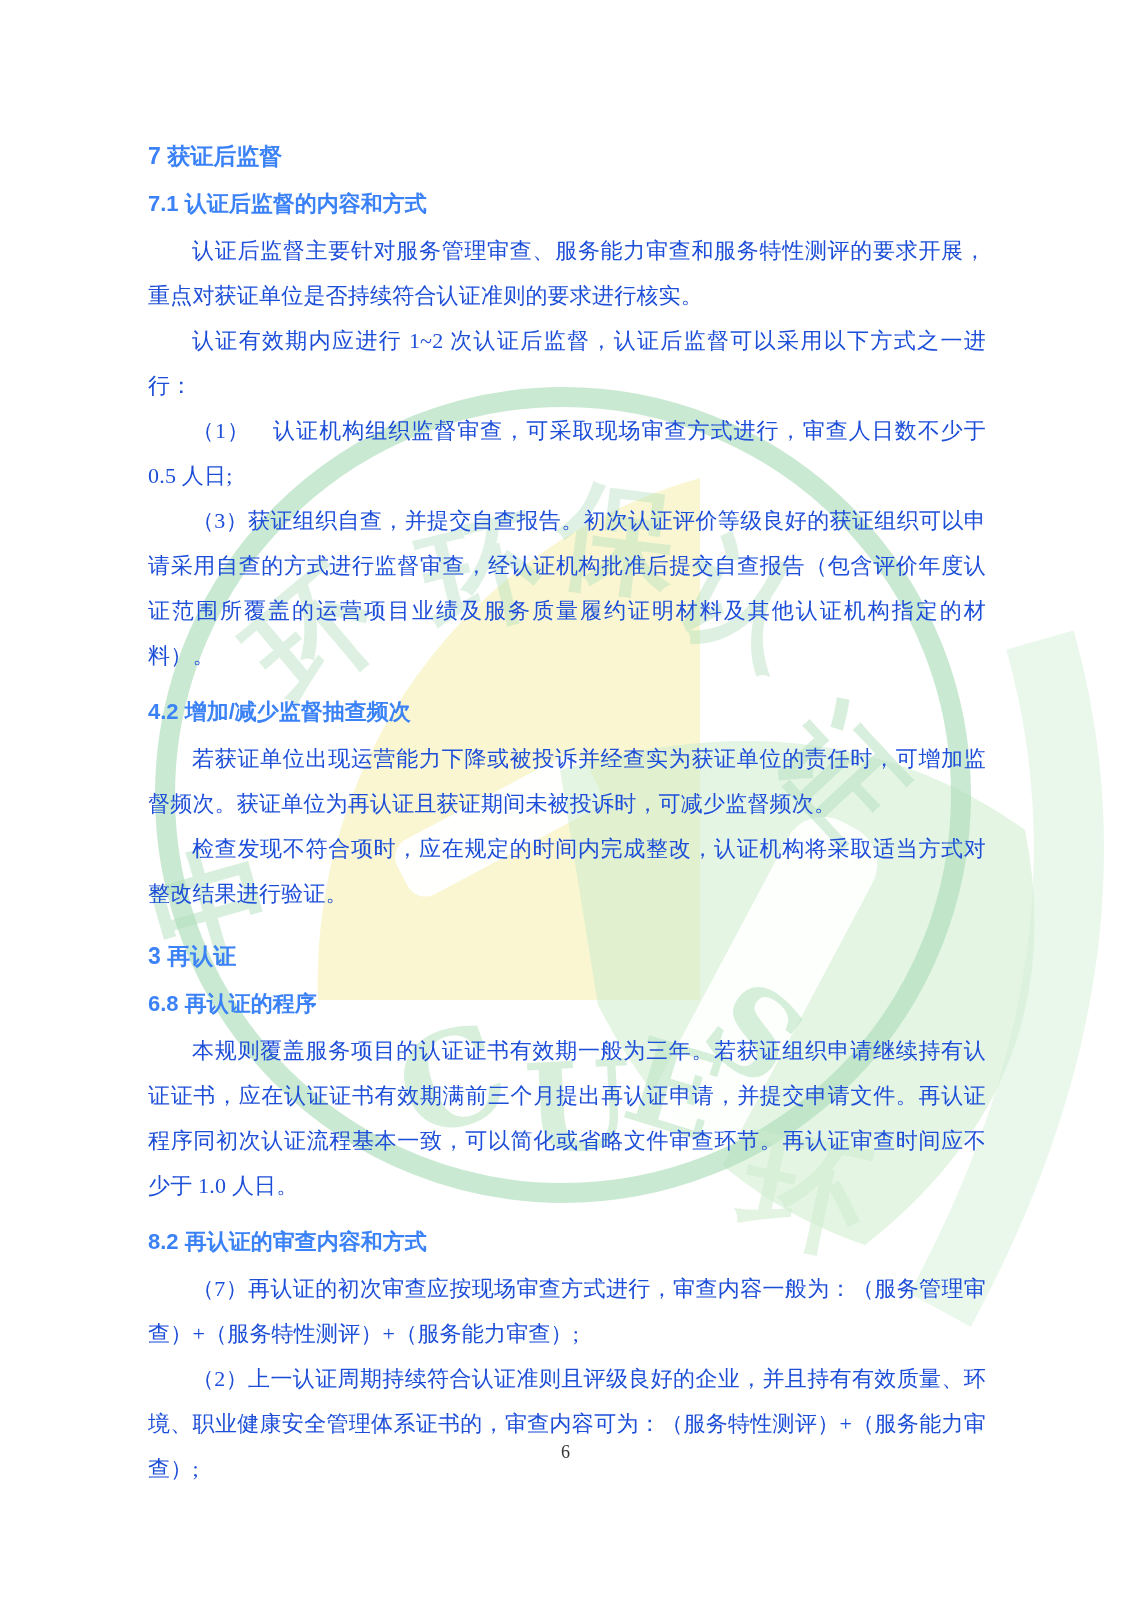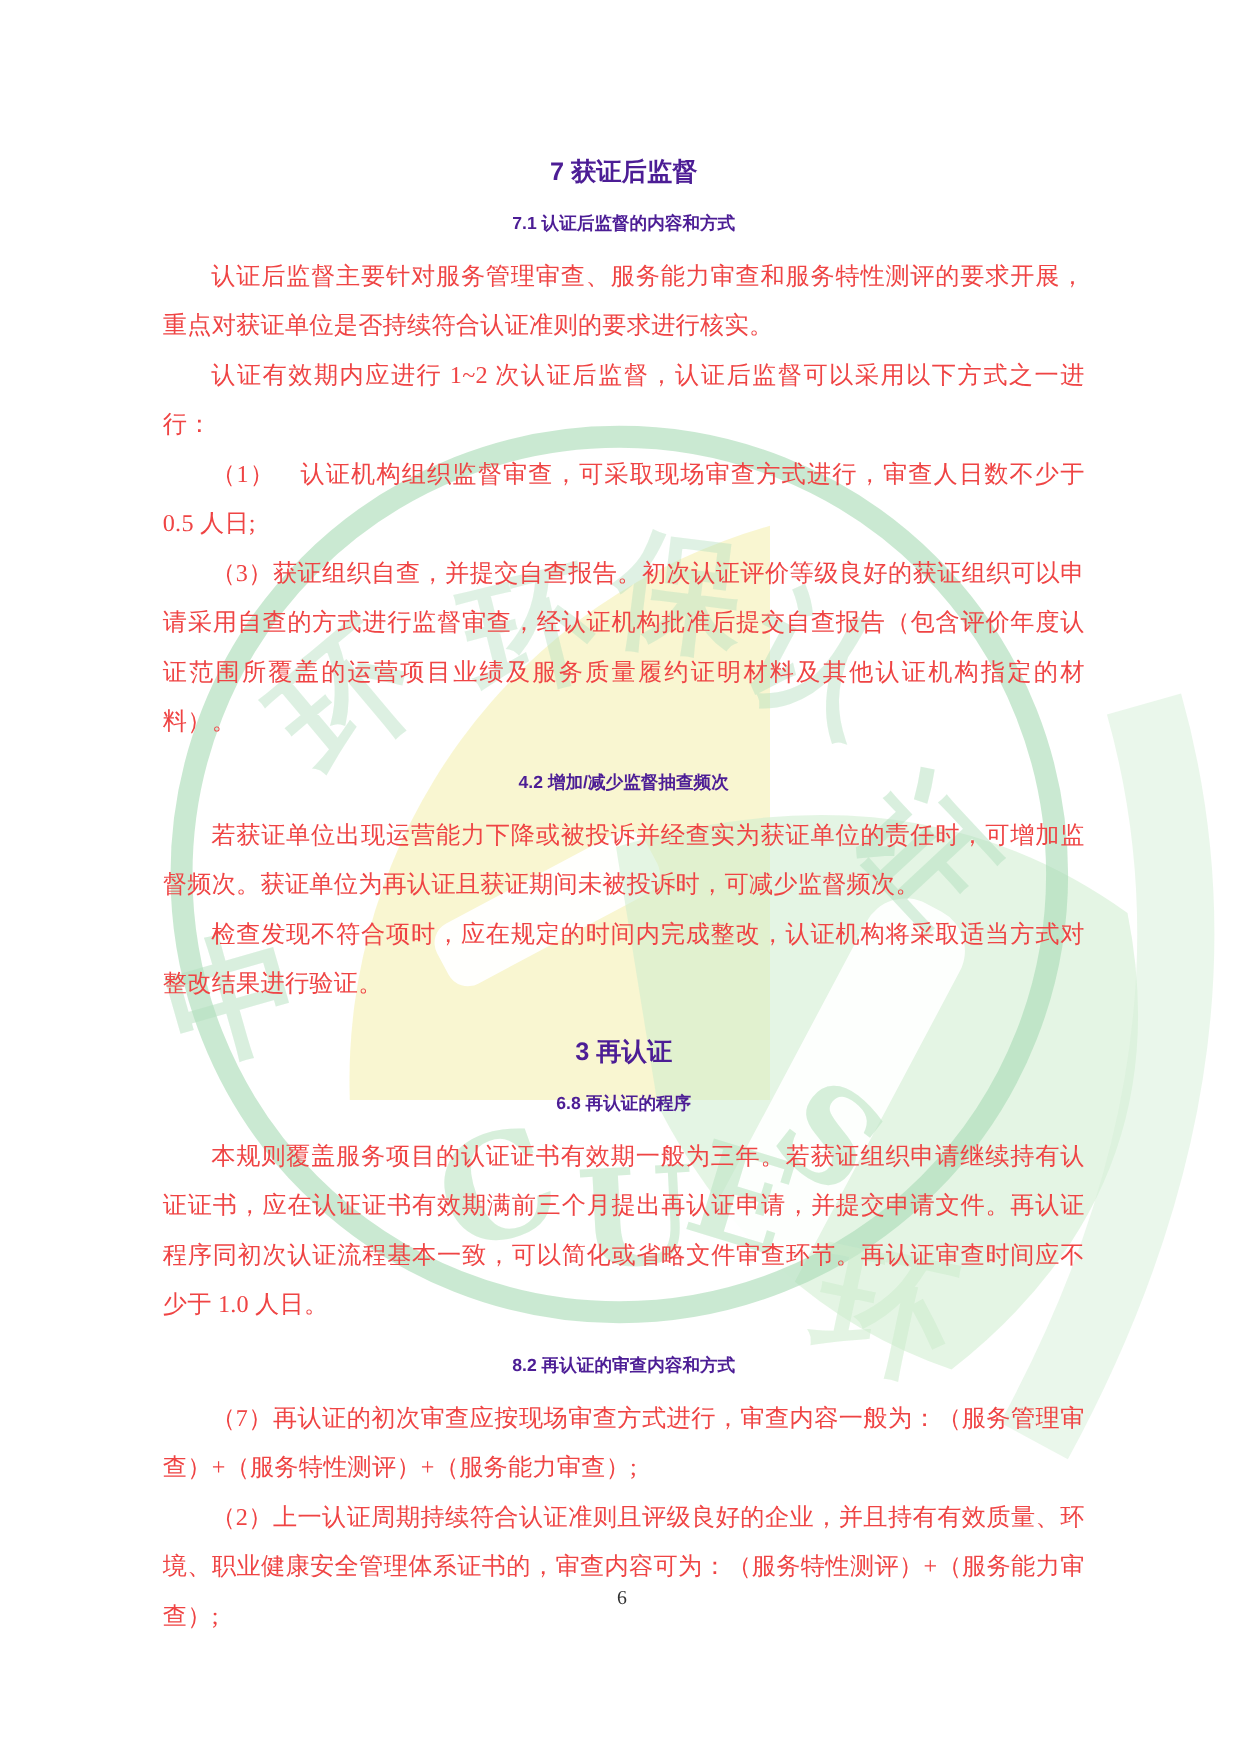--- a/index.html
+++ b/index.html
@@ -29,37 +29,36 @@
   .content{
     position:absolute;
     left:148px;top:0;
     width:838px;
     padding-top:142px;
     color:#1f1f1f;
   }
   .sec-h1,.sec-h2{
     font-family:"Liberation Sans","DejaVu Sans",sans-serif;
     font-weight:bold;
-    color:#4c1d95;
+    color:#3b82f6;
     font-size:23px;
     line-height:28px;
     margin:26px 0 10px 0;
-    text-align:center;
   }
   .sec-h1:first-child{margin-top:0;}
-  .sec-h2{font-size:16px;margin-top:20px;}
+  .sec-h2{font-size:22px;margin-top:20px;}
   .para{
     font-size:22px;
     line-height:45px;
     margin:0;
     text-align:justify;
     text-align-last:left;
     text-indent:2em;
     letter-spacing:0.2px;
-    color:#ef4444;
+    color:#1d4ed8;
   }
   .page-number{
     position:absolute;
     left:0;right:0;
     top:1442px;
     text-align:center;
     font-size:18px;
     color:#333;
     font-family:"Liberation Serif","DejaVu Serif",serif;
   }

